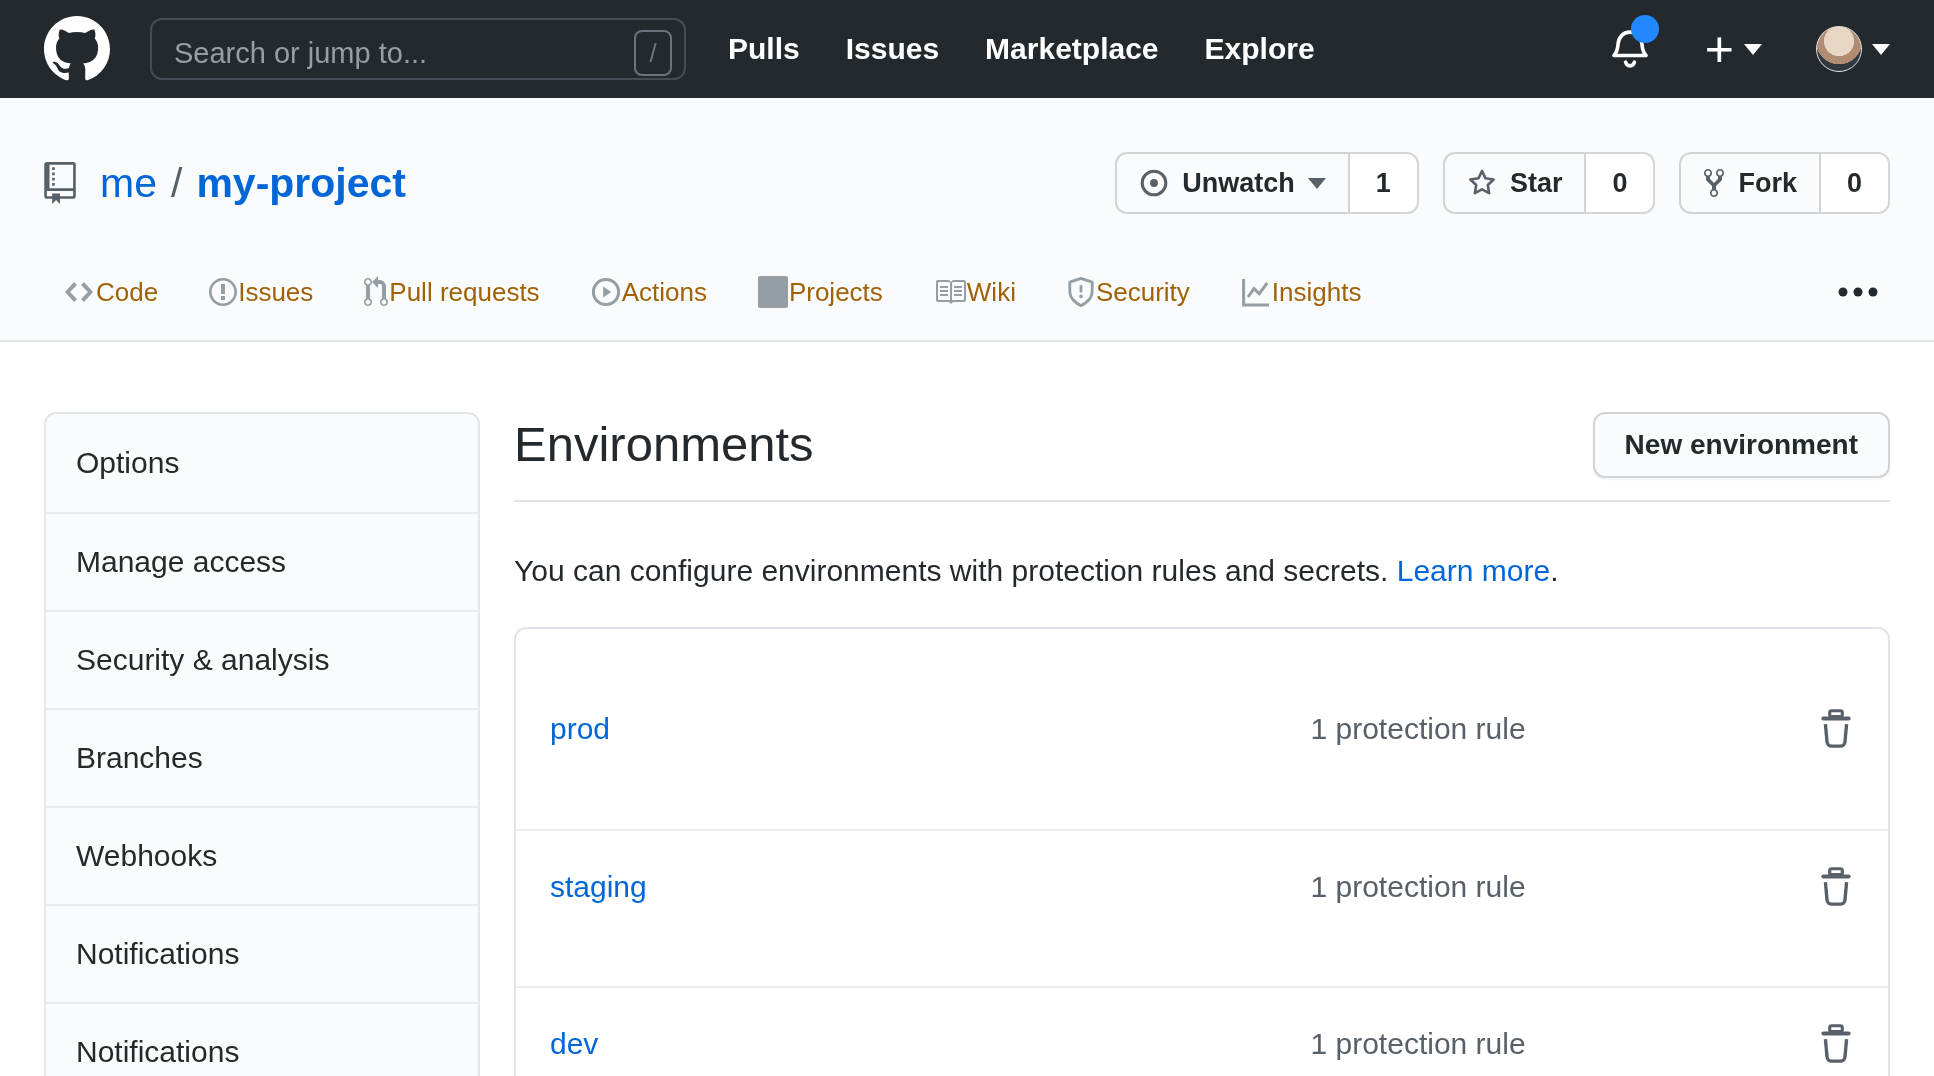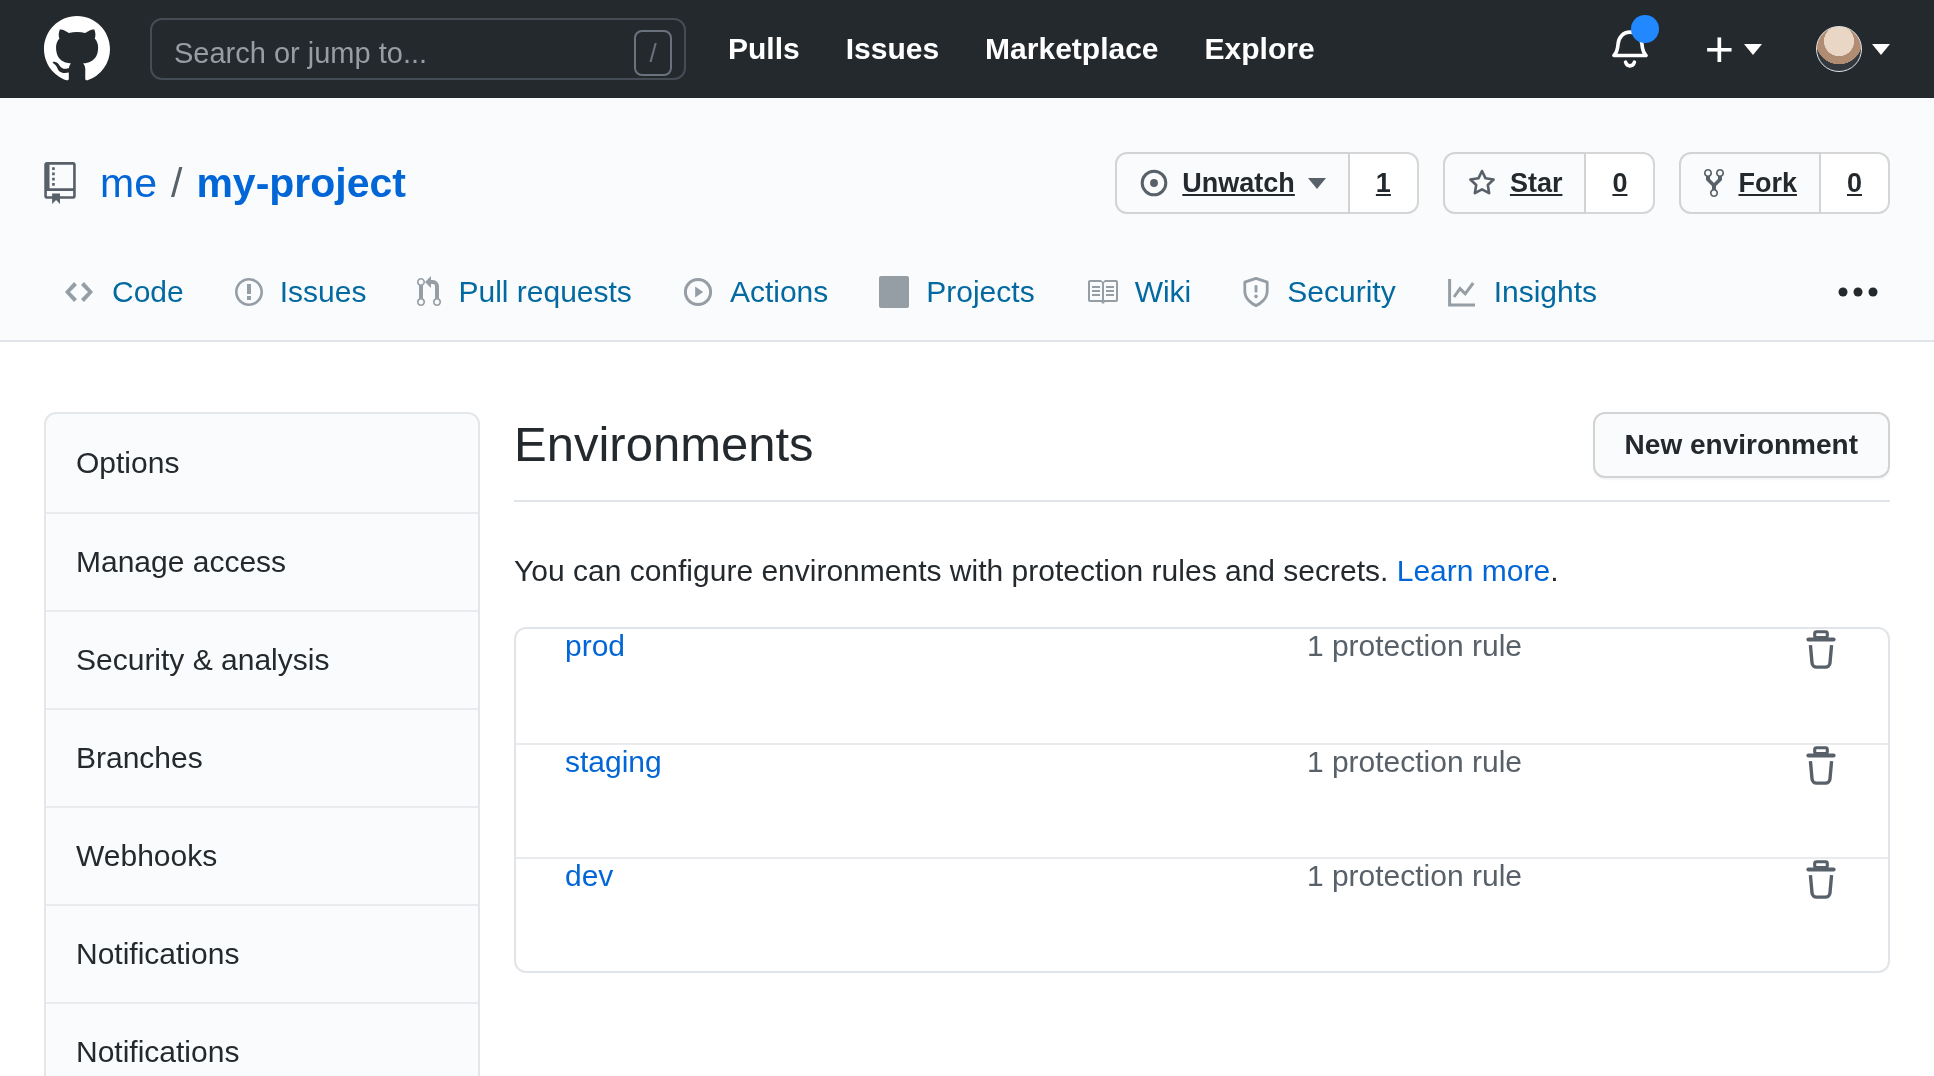--- a/index.html
+++ b/index.html
@@ -66,39 +66,39 @@
   .repo-header {
     background: #fafbfc; border-bottom: 2px solid #e1e4e8;
     padding: 52px 44px 0;
   }
   .repo-title-row { display: flex; align-items: center; height: 66px; }
   .repo-icon svg { width: 32px; height: 42px; fill: #586069; display: block; margin-right: 24px; }
   .repo-owner { color: #0366d6; font-size: 41px; }
   .repo-sep { color: #586069; font-size: 41px; margin: 0 14px; }
   .repo-name { color: #0366d6; font-size: 41px; font-weight: 700; }
   .repo-actions { margin-left: auto; display: flex; gap: 24px; }
-  .btn-seg { display: flex; text-decoration: underline; }
+  .btn-seg { display: flex; }
   .btn-main {
     display: flex; align-items: center; gap: 13px;
     background: #fafbfc; border: 2px solid rgba(27,31,35,0.18);
     border-radius: 12px 0 0 12px; padding: 0 22px; height: 62px;
     font-family: inherit; font-size: 27px; font-weight: 600; color: #24292e; cursor: pointer;
   }
   .btn-main svg { display: block; }
   .btn-count {
     display: flex; align-items: center; justify-content: center;
     background: #ffffff; border: 2px solid rgba(27,31,35,0.18); border-left: none;
     border-radius: 0 12px 12px 0; padding: 0 26px; height: 62px;
     font-size: 27px; font-weight: 600; color: #24292e;
   }
 
   .repo-tabs { display: flex; align-items: center; margin-top: 36px; }
   .tab {
-    display: flex; align-items: center; gap: 16px;
-    padding: 22px 18px 30px; font-size: 30px; line-height: 36px; color: #0369a1;
+    display: flex; align-items: center; 
+    padding: 22px 18px 30px; font-size: 26px; line-height: 36px; color: #a16207;
   }
   .tab + .tab { margin-left: 14px; }
   .tab svg { display: block; }
   .tab-more { margin-left: auto; background: none; border: none; cursor: pointer; padding: 22px 12px 30px; }
   .tab-more svg { display: block; }
 
   
   .page-body { display: flex; padding: 70px 44px 0; gap: 34px; background: #ffffff; }
 
   .settings-sidebar {
@@ -120,21 +120,21 @@
     height: 66px; padding: 8px 30px;
     background: #fafbfc; border: 2px solid rgba(27,31,35,0.18); border-radius: 12px;
     font-family: inherit; font-size: 28px; font-weight: 600; color: #24292e; cursor: pointer;
     box-shadow: 0 2px 2px rgba(27,31,35,0.04);
   }
   .rule { border-bottom: 2px solid #e1e4e8; margin-top: 22px; }
   .desc { margin-top: 49px; font-size: 30px; line-height: 40px; color: #24292e; }
   .desc a { color: #0366d6; }
 
   .env-card { margin-top: 36px; border: 2px solid #e1e4e8; border-radius: 12px; background: #ffffff; }
-  .env-row { display: flex; height: 114px; padding: 0 49px; }
+  .env-row { display: flex; align-items: center; height: 114px; padding: 0 34px; margin-top: 43px; }
   .env-row + .env-row { border-top: 2px solid #e9ebee; }
   .env-name { flex: 1; font-size: 30px; color: #0366d6; }
   .env-rule { width: 38%; font-size: 30px; color: #586069; }
   .env-delete { width: 48px; display: flex; justify-content: flex-end; background: none; border: none; cursor: pointer; }
   .env-delete svg { display: block; }
 </style>
 </head>
 <body>
 
 <header class="top-header">

